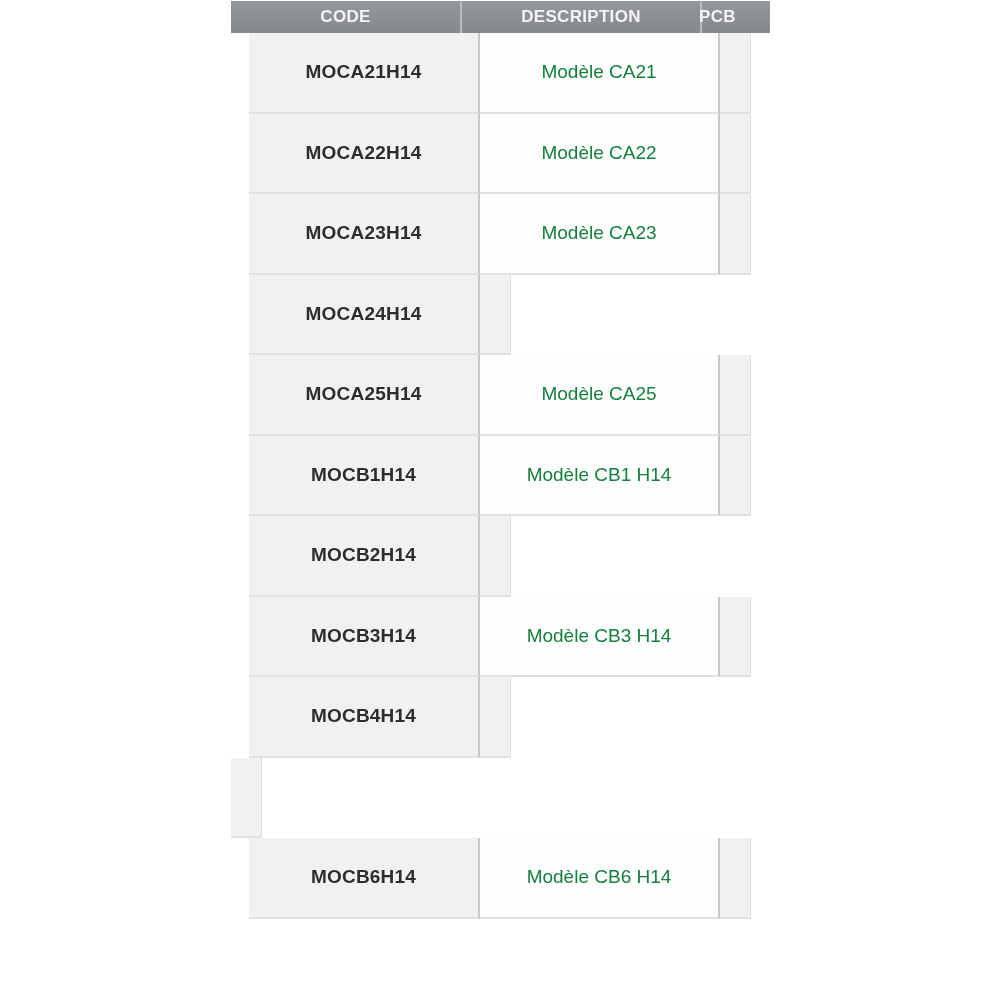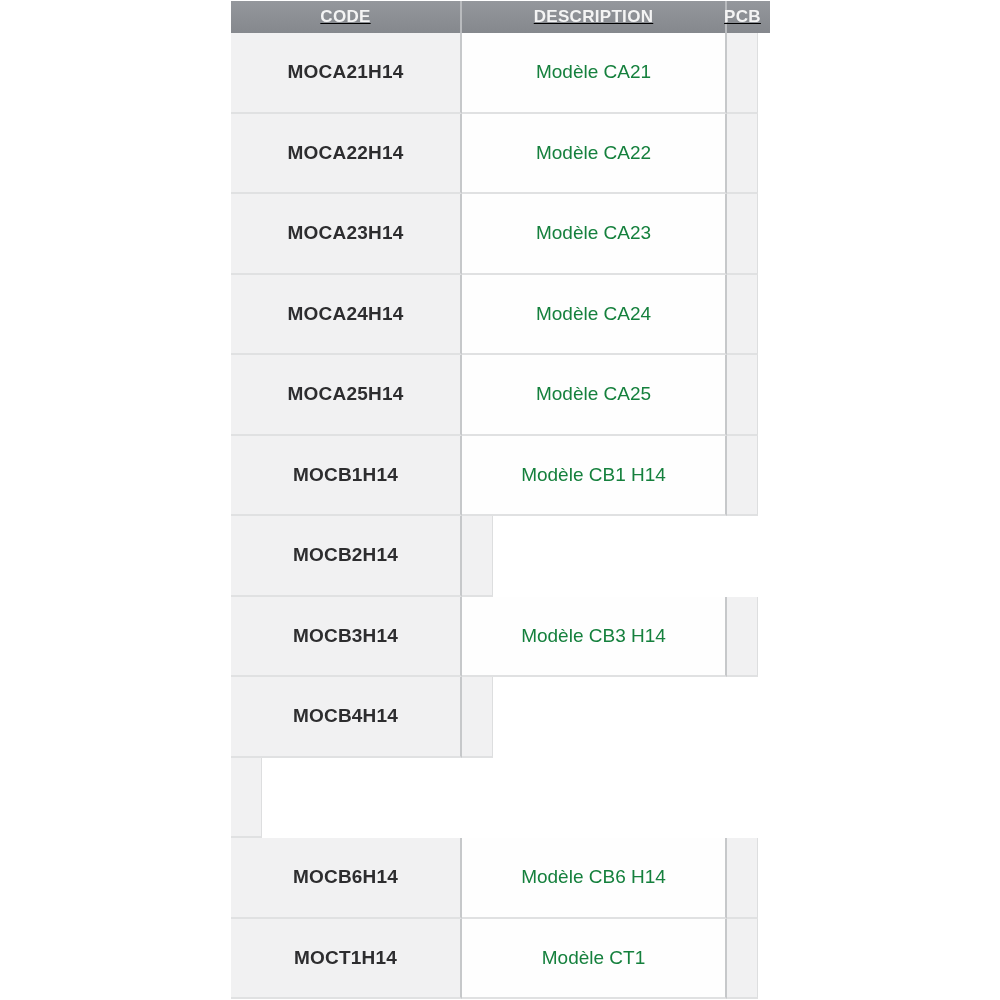--- a/index.html
+++ b/index.html
@@ -20,21 +20,20 @@
   }
 
   .row {
     display: flex;
     width: 100%;
   }
 
   .header-row {
     height: 32px;
     background: linear-gradient(#94979c, #85888d);
-    text-decoration: underline;
   }
 
   .header-cell {
     display: flex;
     align-items: center;
     justify-content: center;
     color: #f4f4f4;
     font-weight: bold;
     font-size: 17px;
     letter-spacing: 0.3px;
@@ -47,35 +46,36 @@
 
   .cell {
     display: flex;
     align-items: center;
     justify-content: center;
     box-sizing: border-box;
     border-bottom: 2px solid #e0e1e2;
   }
 
   .col-code { width: 231px; }
-  .col-desc { width: 265px; }
+  .col-desc { width: 240px; }
   .col-pcb  { width: 31px;  }
 
   .header-cell.col-code,
   .header-cell.col-desc {
     border-right: 2px solid #b9bbbe;
   }
 
   .cell.col-code {
     background: #f1f1f2;
     border-right: 2px solid #c6c8ca;
     font-weight: bold;
     font-size: 19px;
     color: #2d2d2f;
     letter-spacing: 0.2px;
+    margin-left: 18px;
   }
 
   .cell.col-desc {
     background: #fefefe;
     border-right: 2px solid #c6c8ca;
     font-size: 19px;
     color: #15803d;
   }
 
   .cell.col-pcb {
@@ -107,21 +107,20 @@
   </div>
 
   <div class="row data-row">
     <div class="cell col-code">MOCA23H14</div>
     <div class="cell col-desc">Modèle CA23</div>
     <div class="cell col-pcb"></div>
   </div>
 
   <div class="row data-row">
     <div class="cell col-code">MOCA24H14</div>
-    <div class="cell col-desc">Modèle CA24</div>
     <div class="cell col-pcb"></div>
   </div>
 
   <div class="row data-row">
     <div class="cell col-code">MOCA25H14</div>
     <div class="cell col-desc">Modèle CA25</div>
     <div class="cell col-pcb"></div>
   </div>
 
   <div class="row data-row">
@@ -149,19 +148,14 @@
   <div class="row data-row">
     <div class="cell col-pcb"></div>
   </div>
 
   <div class="row data-row">
     <div class="cell col-code">MOCB6H14</div>
     <div class="cell col-desc">Modèle CB6 H14</div>
     <div class="cell col-pcb"></div>
   </div>
 
-  <div class="row data-row">
-    <div class="cell col-code">MOCT1H14</div>
-    <div class="cell col-desc">Modèle CT1</div>
-    <div class="cell col-pcb"></div>
-  </div>
 
 </div>
 
 </body></html>

